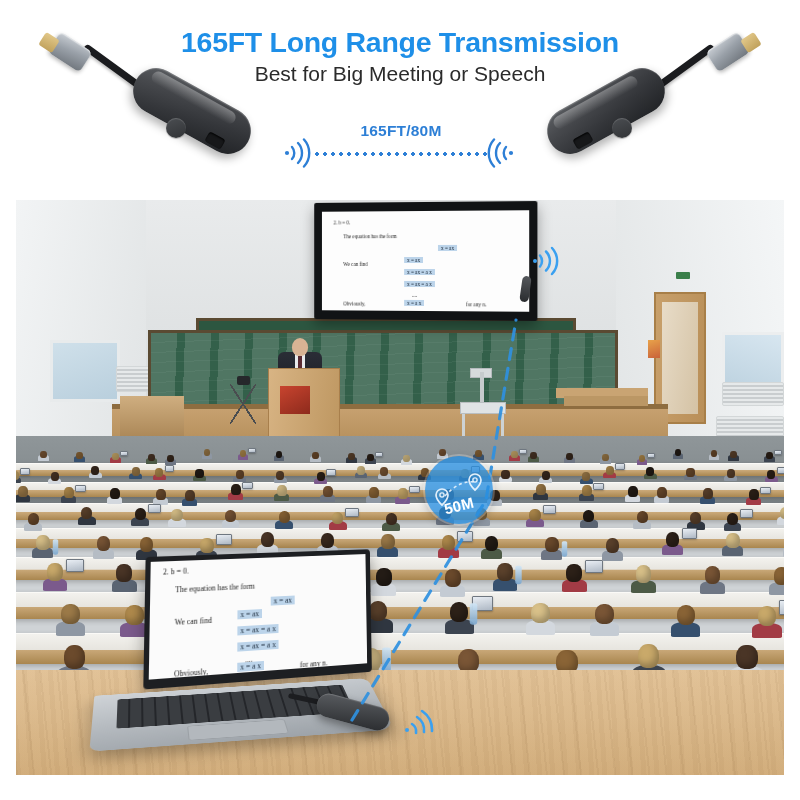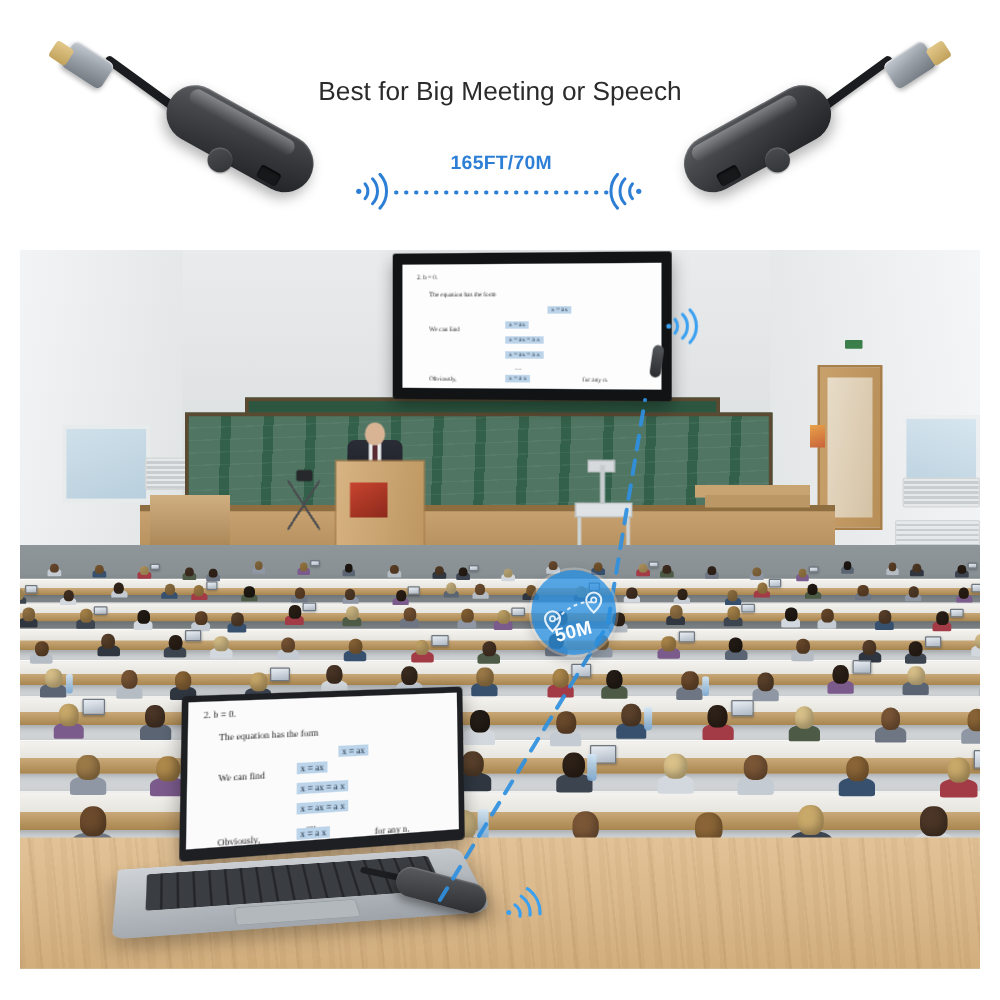--- a/index.html
+++ b/index.html
@@ -295,20 +295,21 @@
   .big  { font-size: 5.2px; }
   .big2 { font-size: 7.6px; }
 </style>
 </head>
 <body>
 
 <div class="page">
 
   <div class="promo">
 
+    <div class="headline">165FT Long Range Transmission</div>
     <div class="subhead">Best for Big Meeting or Speech</div>
 
     <div class="device dev-rx">
       <div class="cable"></div>
       <div class="plug-metal"></div>
       <div class="plug-tip"></div>
       <div class="dongle"></div>
       <div class="btn-dot"></div>
       <div class="port"></div>
       <div class="dev-label">Receiver (RX)</div>
@@ -318,21 +319,21 @@
       <div class="cable"></div>
       <div class="plug-metal"></div>
       <div class="plug-tip"></div>
       <div class="dongle"></div>
       <div class="btn-dot"></div>
       <div class="port"></div>
       <div class="dev-label">Transmitter (TX)</div>
     </div>
 
     <div class="link-wrap">
-      <div class="link-dist">165FT/70M</div>
+      <div class="link-dist">165FT/80M</div>
       <div class="dots"></div>
 
       <svg class="wifi-l" width="34" height="30" viewBox="0 0 34 30">
         <circle cx="4" cy="15" r="2.1" fill="#2d7fd6"></circle>
         <path d="M9 9 A9 9 0 0 1 9 21" stroke="#2d7fd6" stroke-width="2.4" fill="none" stroke-linecap="round"></path>
         <path d="M15 5 A14.5 14.5 0 0 1 15 25" stroke="#2d7fd6" stroke-width="2.4" fill="none" stroke-linecap="round"></path>
         <path d="M21 1.5 A20 20 0 0 1 21 28.5" stroke="#2d7fd6" stroke-width="2.4" fill="none" stroke-linecap="round"></path>
       </svg>
 
       <svg class="wifi-r" width="34" height="30" viewBox="0 0 34 30">

